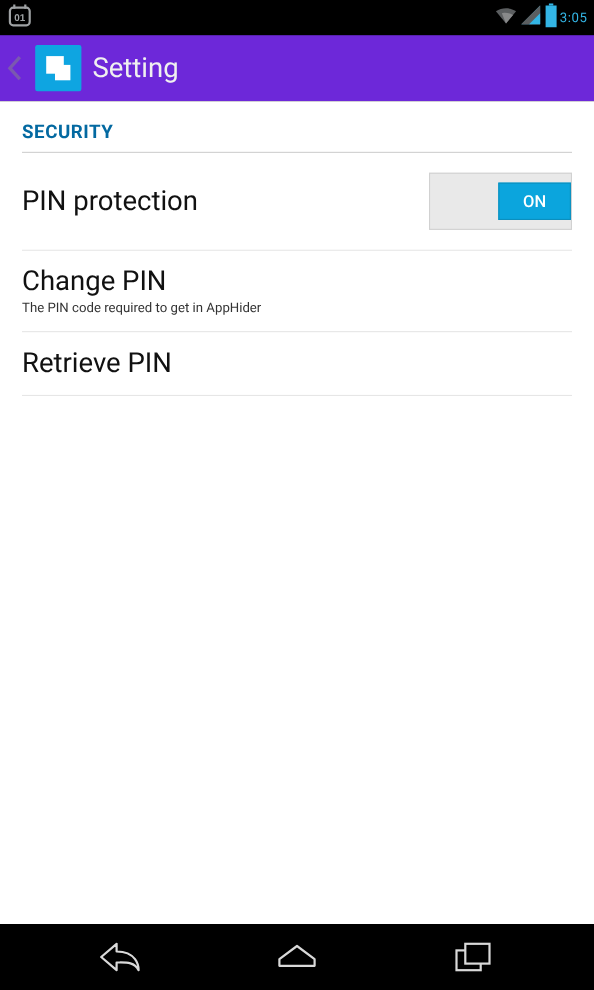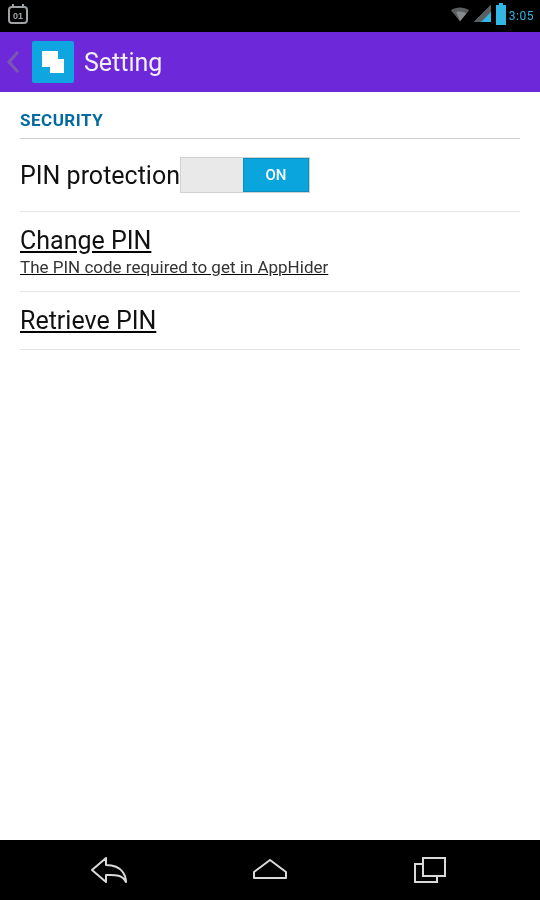--- a/index.html
+++ b/index.html
@@ -71,36 +71,36 @@
     .divider {
       height: 1px; background: #cfcfcf; margin: 0 20px;
     }
     .divider-full {
       height: 1px; background: #e6e6e6; margin: 0 20px;
     }
     .row {
       padding: 18px 20px 18px 20px;
       display: flex;
       align-items: center;
+      justify-content: space-between;
     }
     .row-title {
       font-size: 25px;
       color: #111;
     }
     .row-sub {
-      font-size: 17px;
+      font-size: 12px;
       color: #333;
       margin-top: 2px;
     }
     .row-block {
       padding: 14px 7px 14px 20px;
-      text-decoration: underline;
     }
     .toggle {
-      width: 130px; height: 36px;
+      width: 130px; height: 52px;
       background: #e9e9e9;
       border: 1px solid #d1d1d1;
       display: flex; align-items: center; justify-content: flex-end;
       position: relative;
     }
     .toggle-handle {
       width: 66px; height: 34px;
       background: #0ba5dd;
       border: 1px solid #0b8fbe;
       display: flex; align-items: center; justify-content: center;

